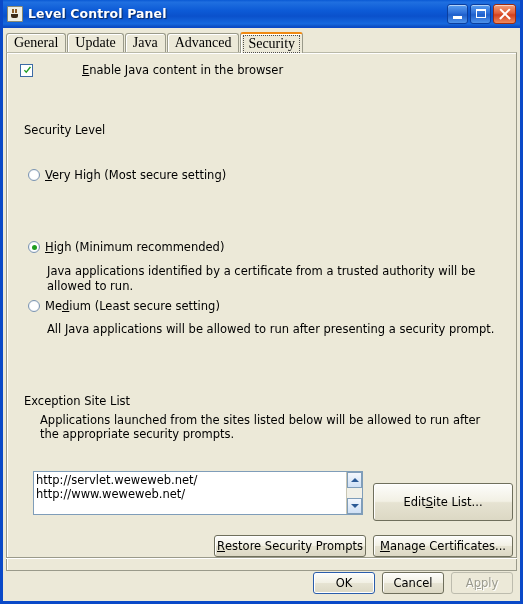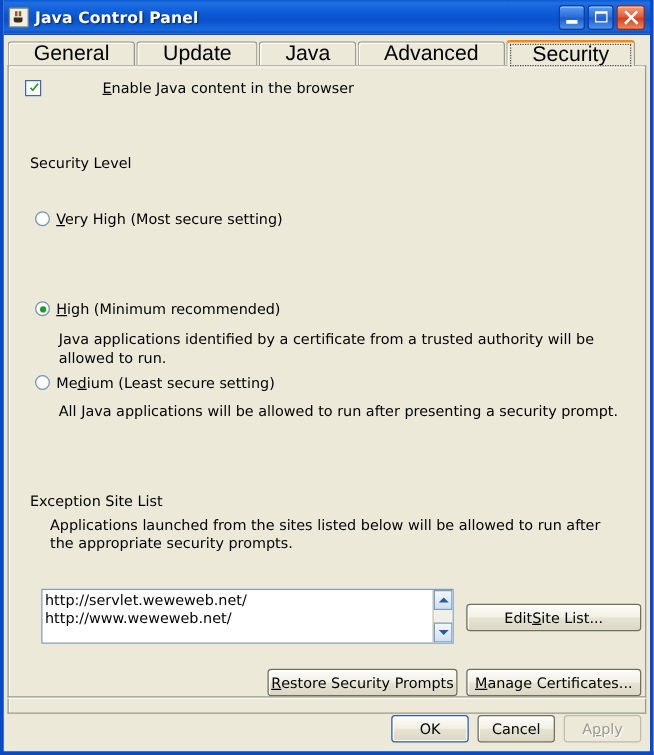--- a/index.html
+++ b/index.html
@@ -126,24 +126,24 @@
     padding: 3px 0 0 3px;
     box-sizing: border-box;
     display: flex;
     align-items: flex-end;
     background: #ECE9D8;
   }
   .tab {
     position: relative;
     height: 19px;
     line-height: 18px;
-    padding: 0 20px;
+    padding: 0 7px;
     margin-right: 1px;
-    font-size: 17px;
-    font-family: Liberation Sans, sans-serif;
+    font-size: 14px;
+    font-family: Liberation Serif, serif;
     color: #000;
     background: #ECE9D8;
     border: 1px solid #9a9a8a;
     border-bottom: none;
     border-radius: 3px 3px 0 0;
     box-shadow: inset 1px 1px 0 #ffffff;
     box-sizing: border-box;
     white-space: nowrap;
     cursor: default;
     z-index: 1;
@@ -335,21 +335,21 @@
     box-shadow: 0 1px 0 #ffffff;
   }
 </style>
 </head>
 <body>
 
 <div class="window">
 
   <div class="titlebar">
     <div class="title-icon"></div>
-    <div class="title-text">Java Control Panel</div>
+    <div class="title-text">Level Control Panel</div>
     <div class="title-btns">
       <div class="tbtn">
           <span class="g-min"></span>
         </div>
       <div class="tbtn">
           <span class="g-max"></span>
         </div>
       <div class="tbtn close">
           <span class="g-x1"></span>
           <span class="g-x2"></span>
@@ -417,21 +417,21 @@
       <div class="vscroll">
         <div class="sbtn up">
             <span class="arr"></span>
           </div>
         <div class="sbtn down">
             <span class="arr"></span>
           </div>
       </div>
     </div>
 
-    <div class="btn" style="left:366px; top:430px; width:140px; height:22px;">
+    <div class="btn" style="left:366px; top:430px; width:140px; height:38px;">
       <span>Edit </span>
         <span class="u">S</span>
         <span>ite List...</span>
     </div>
 
     <div class="btn" style="left:207px; top:482px; width:152px; height:22px;">
       <span class="u">R</span>
         <span>estore Security Prompts</span>
     </div>
 

